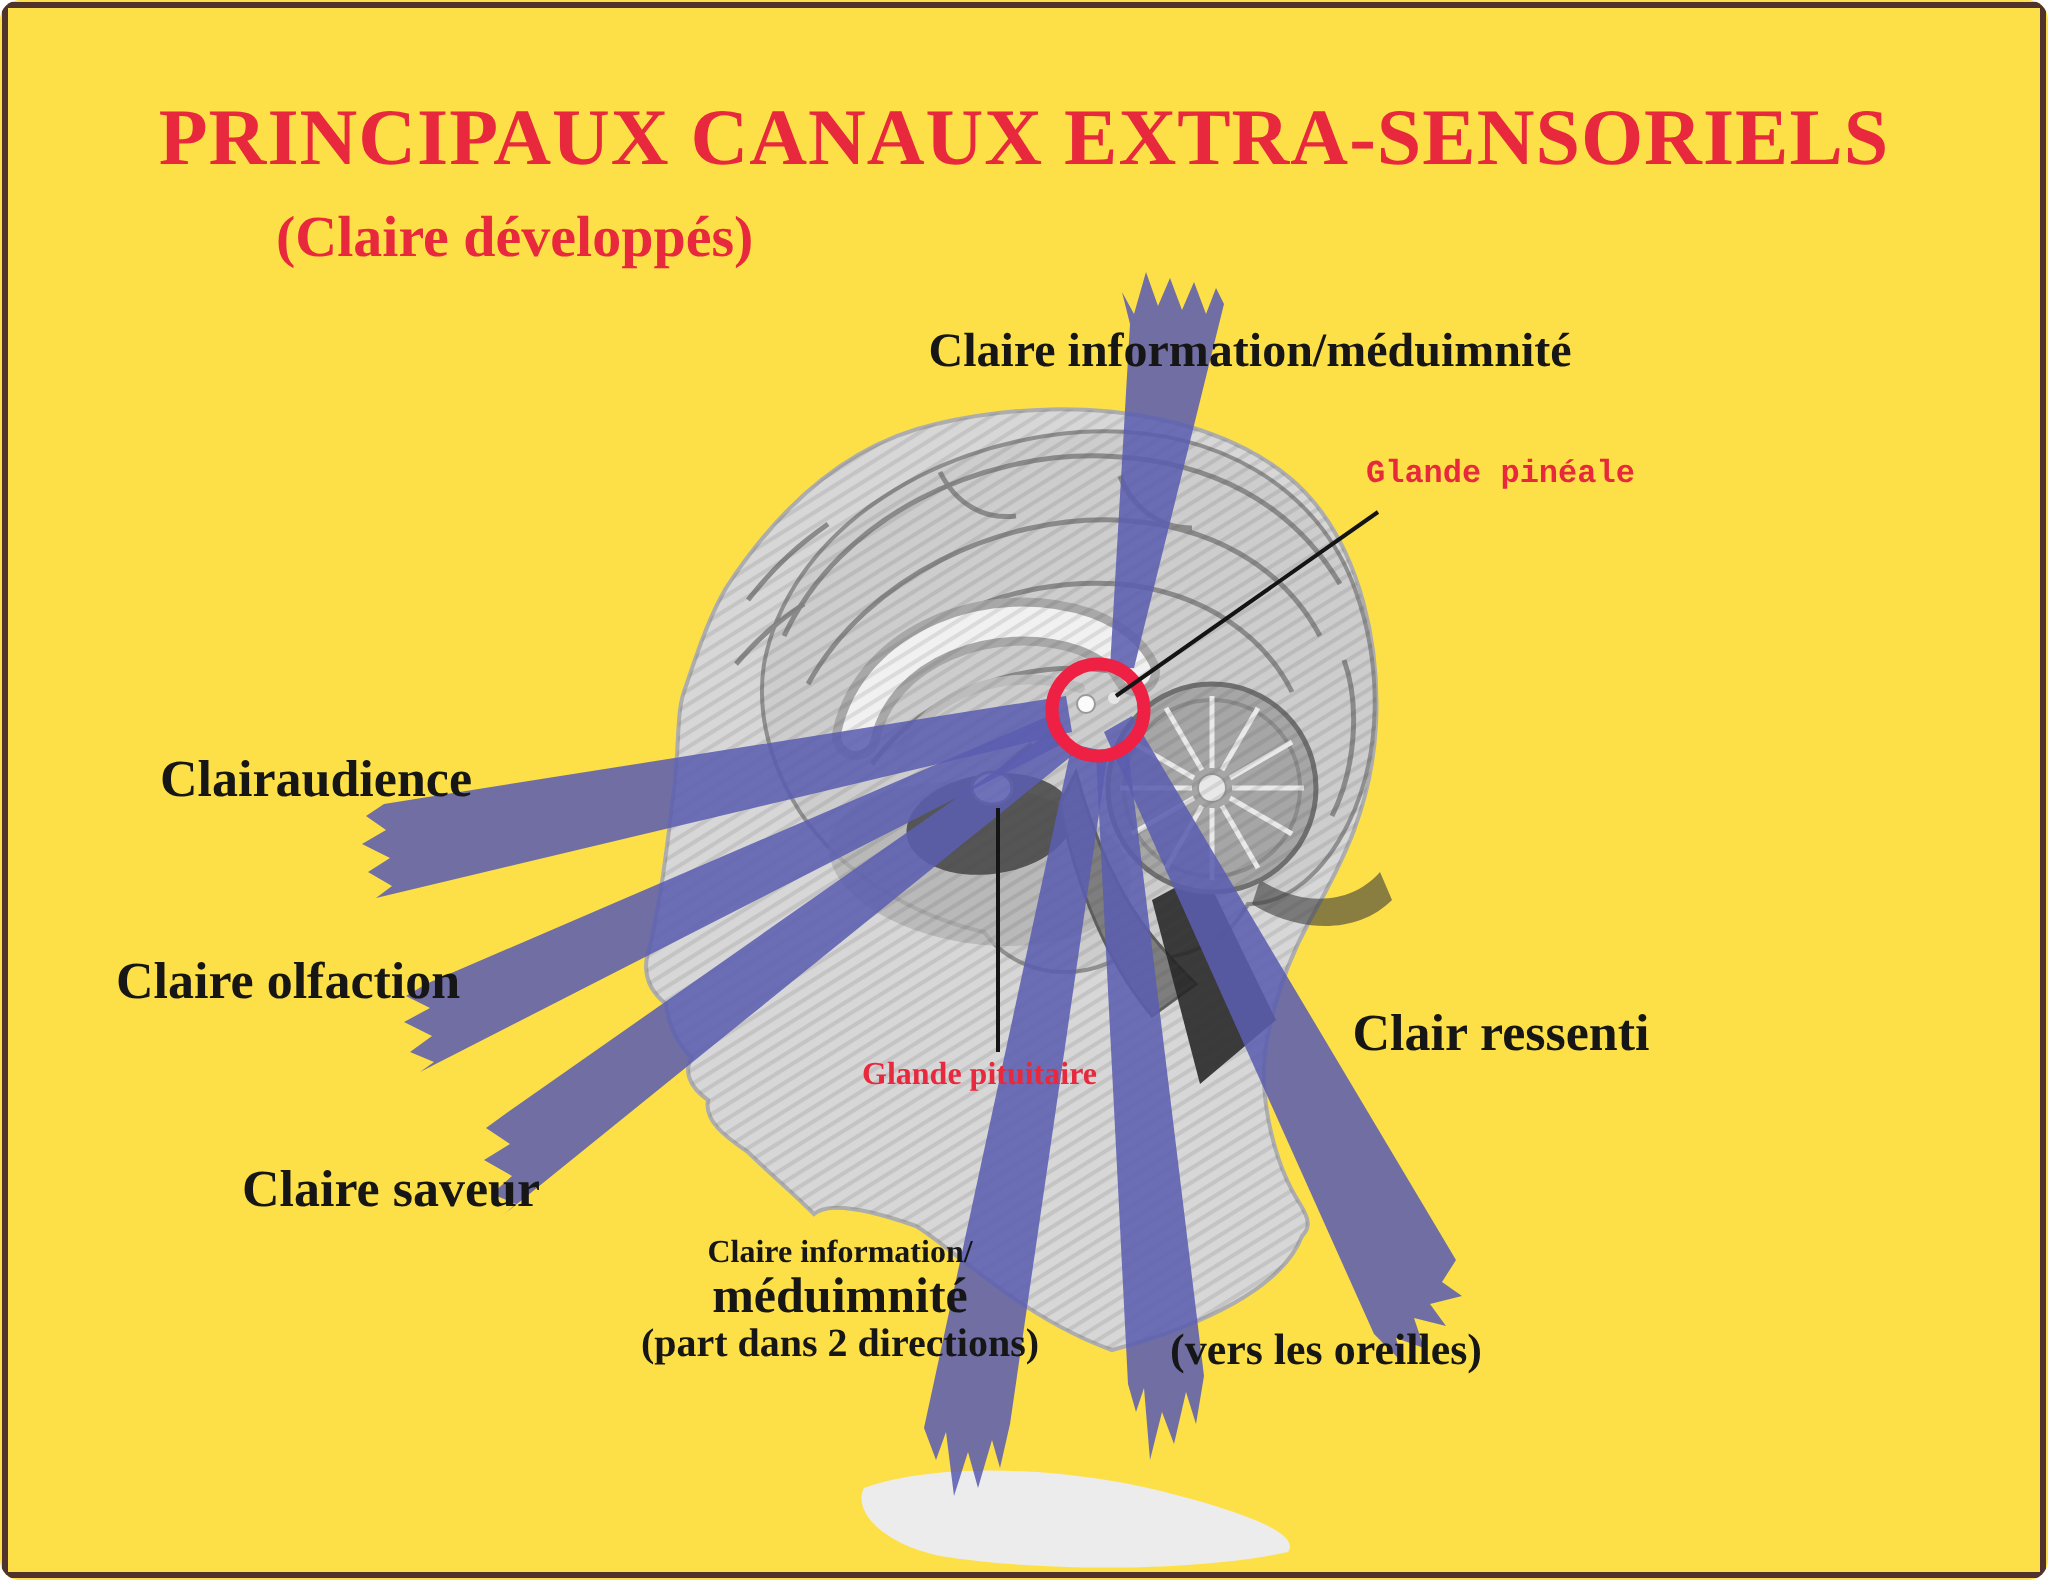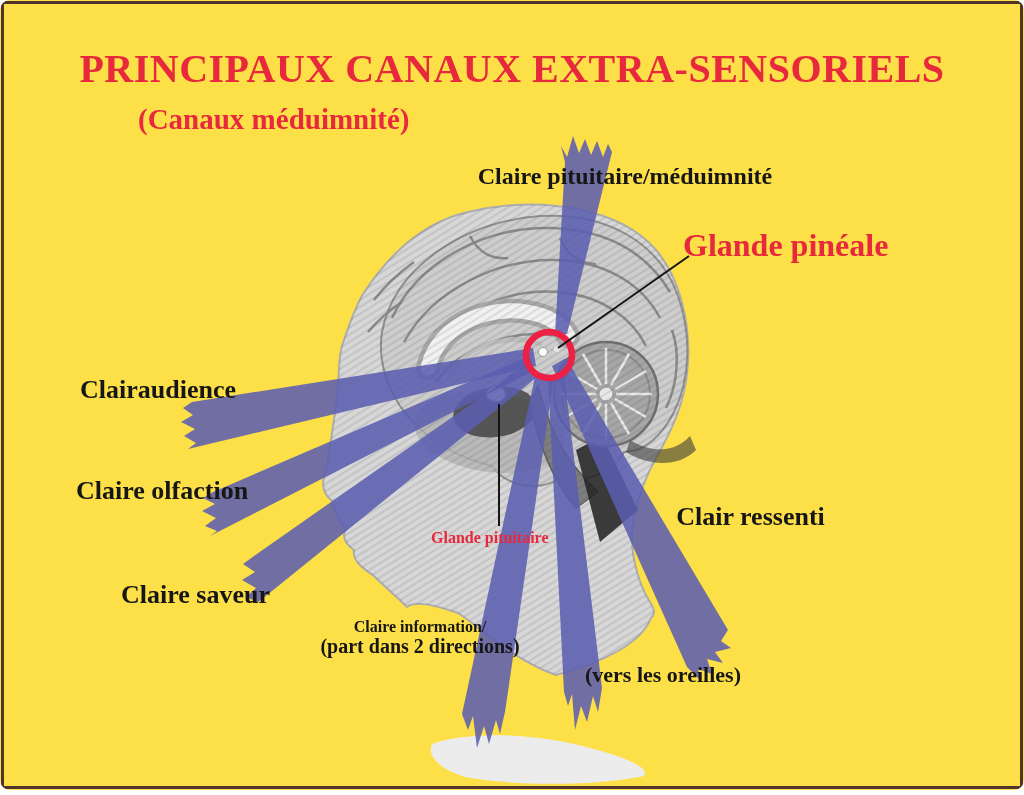--- a/index.html
+++ b/index.html
@@ -19,23 +19,23 @@
   svg.art{position:absolute;left:0;top:0;z-index:1;}
   .ray{fill:var(--ray-blue);fill-opacity:.87;}
   .pineal-ring{fill:none;stroke:var(--circle-red);stroke-width:6.5;}
   .pointer{stroke:#141414;stroke-width:2;}
   .lbl{position:absolute;font-weight:700;color:var(--label-black);z-index:30;line-height:1.05;white-space:nowrap;}
   .lbl.red{color:var(--title-red);}
   .lbl.center{text-align:center;white-space:normal;}
   #title{top:48px;left:0;width:1024px;text-align:center;font-size:40px;letter-spacing:.5px;color:var(--title-red);}
   #subtitle{top:104px;left:138px;font-size:29px;color:var(--title-red);}
   #lbl-top-info{top:164px;left:450px;width:350px;font-size:24px;}
-  #lbl-pineale{top:229px;left:683px;font-size:32px;}
+  #lbl-pineale{top:229px;left:683px;font-size:16px;font-family:Liberation Mono, monospace;}
   #lbl-clairvoyance{top:376px;left:80px;font-size:26px;}
-  #lbl-olfaction{top:477px;left:76px;font-size:26px;}
+  #lbl-olfaction{top:477px;left:58px;font-size:26px;}
   #lbl-saveur{top:581px;left:121px;font-size:26px;}
   #lbl-pituitaire{top:530px;left:431px;font-size:16px;z-index:30;}
   #lbl-ressenti{top:503px;left:648px;width:205px;}
   #lbl-ressenti .l1{font-size:26px;}
   #lbl-ressenti .l2{font-size:21px;}
   #lbl-bottom-info{top:619px;left:294px;width:252px;}
   #lbl-bottom-info .l1{font-size:16px;}
   #lbl-bottom-info .l2{font-size:25px;}
   #lbl-bottom-info .l3{font-size:20px;}
   #lbl-audience{top:663px;left:568px;width:190px;}
@@ -177,39 +177,40 @@
       <circle cx="543" cy="352" r="4.5" fill="#fbfbfb" stroke="#999999"></circle>
       <circle cx="557" cy="349" r="3" fill="#e6e6e6"></circle>
       <circle class="pineal-ring" cx="549" cy="355" r="23"></circle>
     </g>
 
     <line class="pointer" x1="689" y1="256" x2="558" y2="348"></line>
     <line class="pointer" x1="499" y1="404" x2="499" y2="526"></line>
   </svg>
 
   <div class="lbl" id="title">PRINCIPAUX CANAUX EXTRA-SENSORIELS</div>
-  <div class="lbl" id="subtitle">(Canaux méduimnité)</div>
-
-  <div class="lbl center" id="lbl-top-info">Claire pituitaire/méduimnité</div>
+  <div class="lbl" id="subtitle">(Claire développés)</div>
+
+  <div class="lbl center" id="lbl-top-info">Claire information/méduimnité</div>
 
   <div class="lbl red" id="lbl-pineale">Glande pinéale</div>
 
   <div class="lbl" id="lbl-clairvoyance">Clairaudience</div>
 
   <div class="lbl" id="lbl-olfaction">Claire olfaction</div>
 
   <div class="lbl" id="lbl-saveur">Claire saveur</div>
 
   <div class="lbl red" id="lbl-pituitaire">Glande pituitaire</div>
 
   <div class="lbl center" id="lbl-ressenti">
     <span class="line l1">Clair ressenti</span>
   </div>
 
   <div class="lbl center" id="lbl-bottom-info">
     <span class="line l1">Claire information/</span>
+    <span class="line l2">méduimnité</span>
     <span class="line l3">(part dans 2 directions)</span>
   </div>
 
   <div class="lbl center" id="lbl-audience">
     <span class="line l2">(vers les oreilles)</span>
   </div>
 </div>
 
 </body></html>

